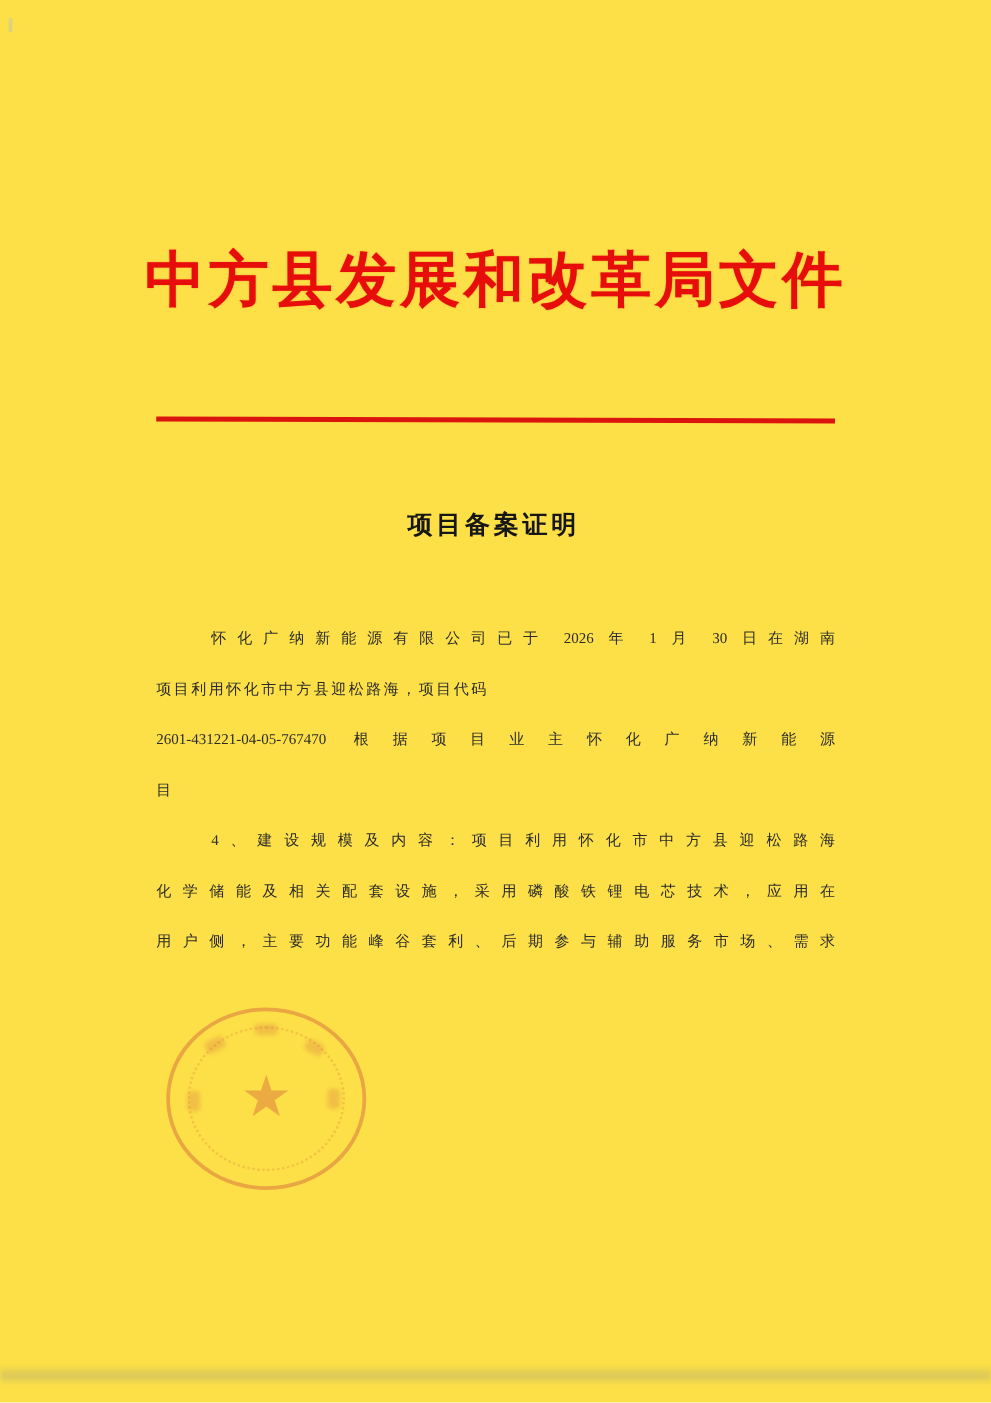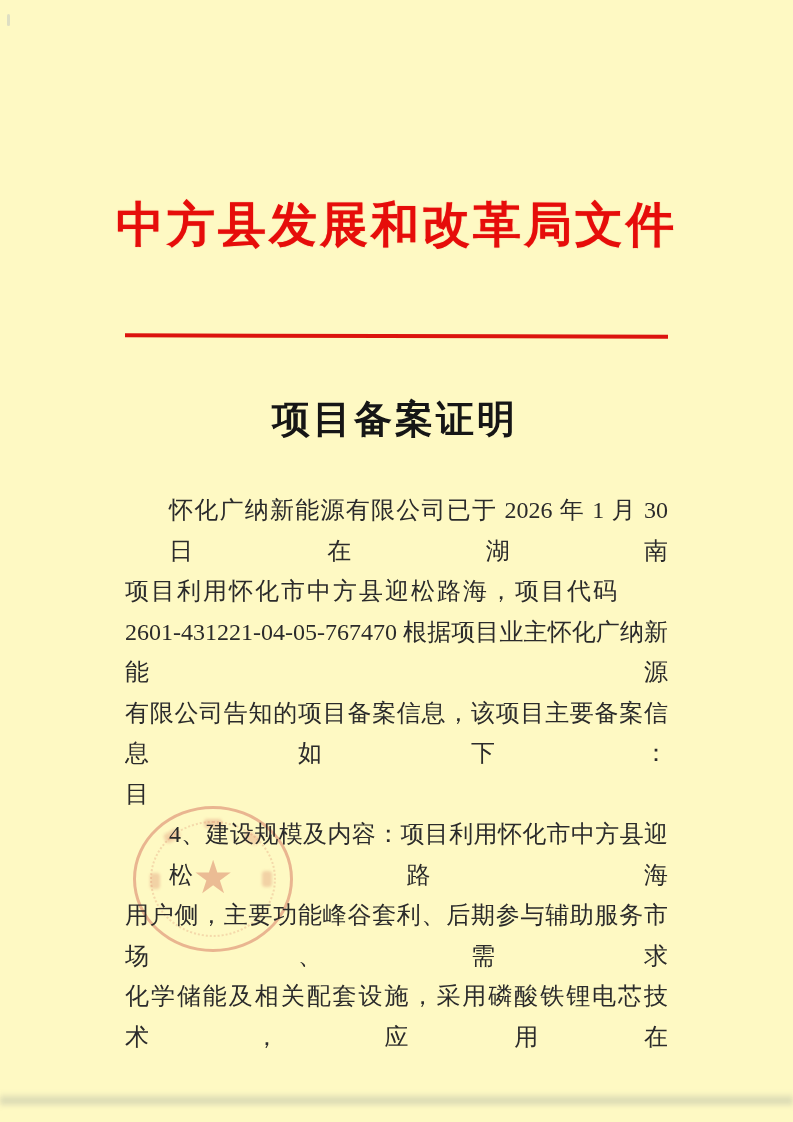--- a/index.html
+++ b/index.html
@@ -5,21 +5,21 @@
   :root{
     --header-red:#e60d0a;
     --divider-red:#dc140e;
     --body-ink:#2b2b2b;
     --seal-red:#c8473c;
   }
   html,body{margin:0;padding:0;background:#ffffff;}
   .page{
     position:relative;
     width:793px;height:1122px;
-    background:#fef9c3;
+    background:#fde047;
     overflow:hidden;
     font-family:"Liberation Serif","DejaVu Serif",serif;
   }
   .scan-speck{
     position:absolute;left:7px;top:14px;width:3px;height:12px;
     background:#b9bec3;opacity:.45;border-radius:2px;
   }
   .agency-header{
     position:absolute;left:0;top:193px;width:793px;
     text-align:center;
@@ -33,30 +33,30 @@
   }
   .header-divider{
     position:absolute;left:125px;top:334px;width:543px;height:4px;
     background:var(--divider-red);
     transform:rotate(.15deg);
   }
   .doc-title{
     position:absolute;left:0;top:399px;width:790px;
     text-align:center;
     font-family:"DejaVu Sans","Liberation Sans",sans-serif;
-    font-size:38px;line-height:40px;font-weight:bold;
+    font-size:20px;line-height:40px;font-weight:bold;
     letter-spacing:3px;
     color:#161616;
     margin:0;
     white-space:nowrap;
   }
   .doc-body{
     position:absolute;left:125px;top:490px;width:543px;
     color:var(--body-ink);
-    font-size:24px;line-height:40.5px;
+    font-size:12px;line-height:40.5px;
     z-index:2;
   }
   .body-line{
     width:543px;overflow:hidden;
     white-space:nowrap;
     letter-spacing:2px;
   }
   .body-line.indent{padding-left:44px;width:499px;}
   .body-line.justify{
     white-space:normal;
@@ -120,22 +120,21 @@
     <span class="seal-smudge s3"></span>
     <span class="seal-smudge s4"></span>
     <span class="seal-smudge s5"></span>
   </div>
 
   <div class="doc-body">
 
   <div class="body-line indent justify">怀化广纳新能源有限公司已于 2026 年 1 月 30 日在湖南</div>
       <div class="body-line">项目利用怀化市中方县迎松路海，项目代码</div>
       <div class="body-line justify">2601-431221-04-05-767470 根据项目业主怀化广纳新能源</div>
-      <div class="body-line justify">有限公司告知的项目备案信息，该项目主要备案信息如下：</div>
       <div class="body-line">目</div>
       <div class="body-line indent justify">4、建设规模及内容：项目利用怀化市中方县迎松路海</div>
+      <div class="body-line justify">化学储能及相关配套设施，采用磷酸铁锂电芯技术，应用在</div>
       <div class="body-line justify">用户侧，主要功能峰谷套利、后期参与辅助服务市场、需求</div>
-      <div class="body-line justify">化学储能及相关配套设施，采用磷酸铁锂电芯技术，应用在</div>
     </div>
 
   <div class="page-edge-shadow"></div>
 
 </div>
 
 </body></html>

